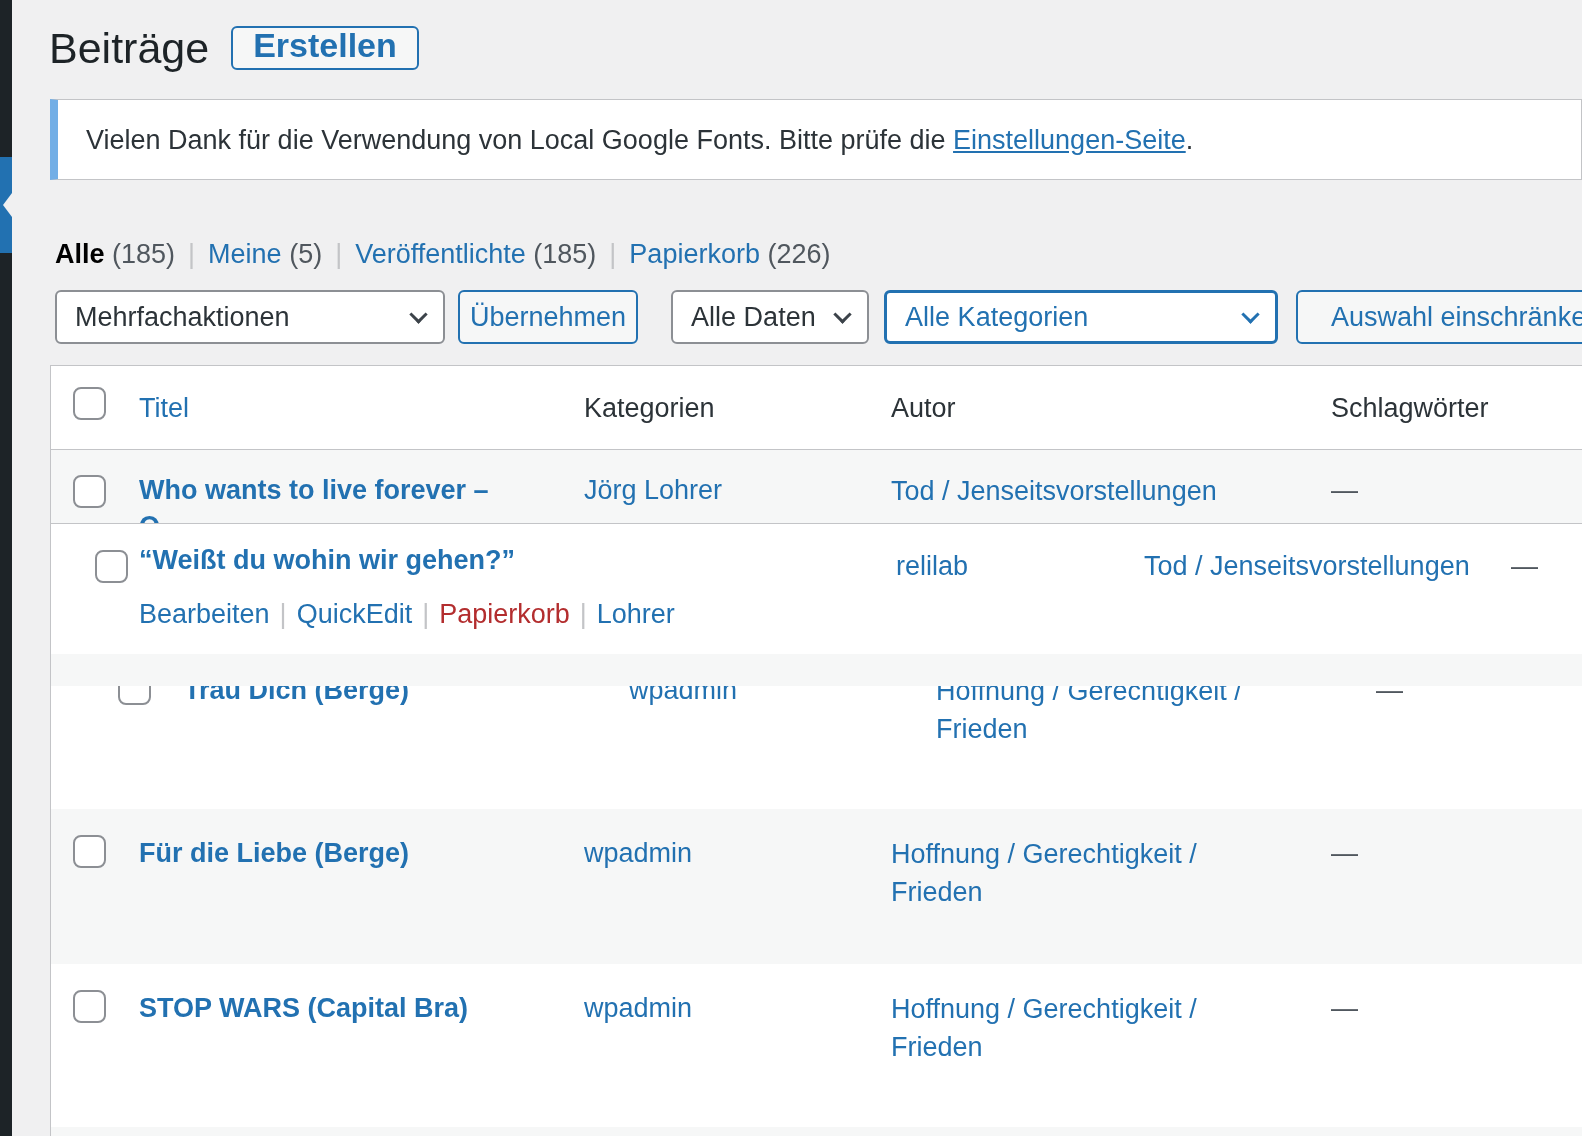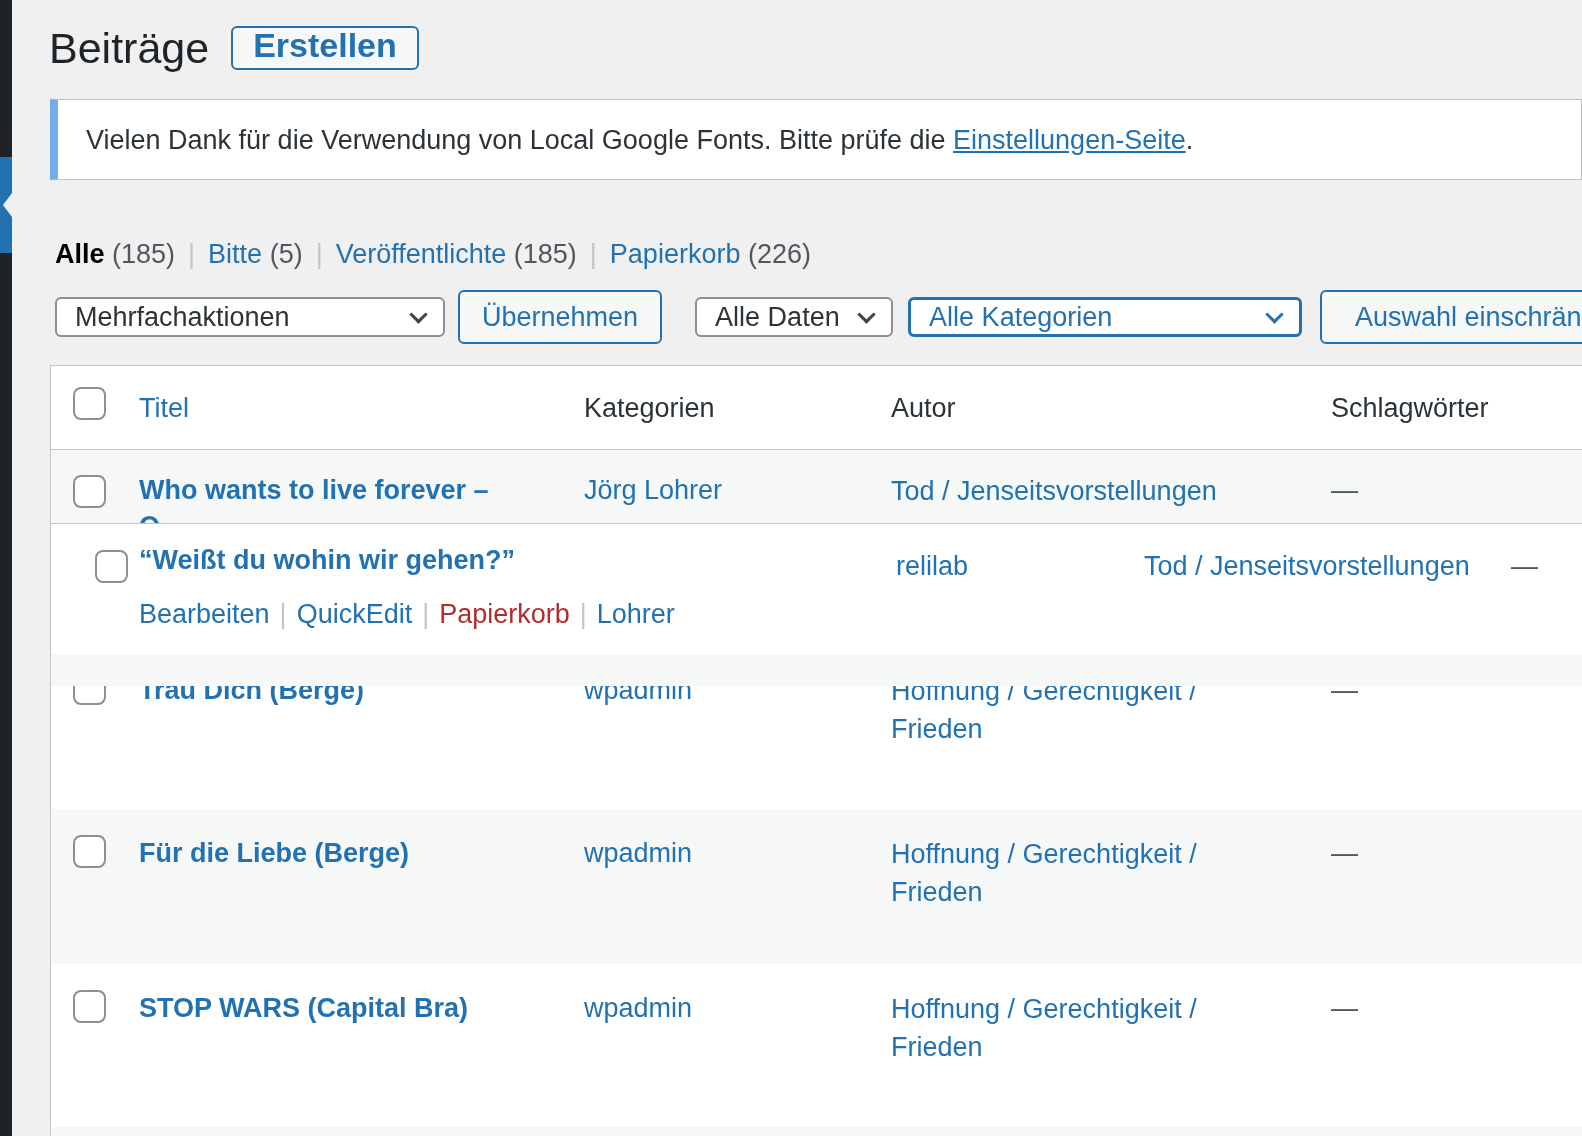--- a/index.html
+++ b/index.html
@@ -40,34 +40,34 @@
   
   .views { position: absolute; left: 55px; top: 236px; display: flex; align-items: baseline; white-space: nowrap; }
   .views .vsep { color: #c3c4c7; margin: 0 13px; }
   .views a { color: #2271b1; }
   .views .current .vlabel { color: #000; font-weight: 700; }
   .views .count { color: #50575e; }
 
   
   .toolbar { position: absolute; left: 55px; top: 290px; display: flex; align-items: center; }
   .select {
-    height: 40px; background: #fff; border: 2px solid #8c8f94; border-radius: 6px;
+    height: 54px; background: #fff; border: 2px solid #8c8f94; border-radius: 6px;
     display: flex; align-items: center; padding: 0 18px; color: #2c3338; cursor: pointer; justify-content: flex-end;
   }
   .select .chev {
     width: 13px; height: 13px; margin-left: auto; margin-top: -6px;
     border-right: 3px solid #3c434a; border-bottom: 3px solid #3c434a; transform: rotate(45deg);
   }
   .sel-bulk { width: 390px; margin-right: 13px; }
   .sel-date { width: 198px; margin-right: 15px; }
   .sel-cat  { width: 394px; margin-right: 18px; border: 3px solid #2271b1; color: #2271b1; }
   .sel-cat .chev { border-color: #2271b1; }
   .btn {
     height: 54px; border: 2px solid #2271b1; border-radius: 6px; background: #f6f7f7;
-    color: #2271b1; font-size: 27px; font-family: inherit; padding: 0 22px; cursor: pointer; white-space: nowrap;
+    color: #2271b1; font-size: 27px; font-family: inherit; padding: 0 10px; cursor: pointer; white-space: nowrap;
   }
   .btn-apply { margin-right: 33px; }
   .btn-filter { width: 340px; }
 
   
   .table {
     position: absolute; left: 50px; top: 365px; right: 0; bottom: 0;
     background: #fff; border-top: 1px solid #c3c4c7; border-left: 1px solid #c3c4c7;
   }
   .grid-row { display: grid; grid-template-columns: 88px 445px 307px 440px 1fr; align-items: start; }
@@ -89,21 +89,21 @@
   .row1 .line2 { display: block; }
 
   .row2 { height: 131px; background: #fff; border-top: 1px solid #c3c4c7; position: relative; }
   .row2 .abs { position: absolute; white-space: nowrap; }
   .row-actions a { color: #2271b1; font-weight: 400; }
   .row-actions a.trash { color: #b32d2e; }
   .row-actions .asep { color: #c3c4c7; margin: 0 10px; }
 
   .band { height: 32px; background: #f6f7f7; }
   .row3 { height: 123px; background: #fff; overflow: hidden; }
-  .row3 .shift { margin-top: -14px; }
+  .row3 .shift { margin-top: -14px; margin-left: 45px; }
   .row4 { height: 155px; background: #f6f7f7; padding-top: 26px; }
   .row5 { height: 163px; background: #fff; padding-top: 26px; }
   .band2 { height: 21px; background: #f6f7f7; }
 </style>
 </head>
 <body>
 
 <div class="admin-strip">
   <div class="admin-current"></div>
 </div>
@@ -113,21 +113,21 @@
   <a class="btn-create">Erstellen</a>
 </div>
 
 <div class="notice">
   <p style="margin:0"><span>Vielen Dank für die Verwendung von Local Google Fonts. Bitte prüfe die </span><a>Einstellungen-Seite</a><span>.</span></p>
 </div>
 
 <div class="views">
   <span class="current"><span class="vlabel">Alle</span>&nbsp;<span class="count">(185)</span></span>
   <span class="vsep">|</span>
-  <span><a>Bitte</a>&nbsp;<span class="count">(5)</span></span>
+  <span><a>Meine</a>&nbsp;<span class="count">(5)</span></span>
   <span class="vsep">|</span>
   <span><a>Veröffentlichte</a>&nbsp;<span class="count">(185)</span></span>
   <span class="vsep">|</span>
   <span><a>Papierkorb</a>&nbsp;<span class="count">(226)</span></span>
 </div>
 
 <div class="toolbar">
   <div class="select sel-bulk">
     <span>Mehrfachaktionen</span>
     <span class="chev"></span>

